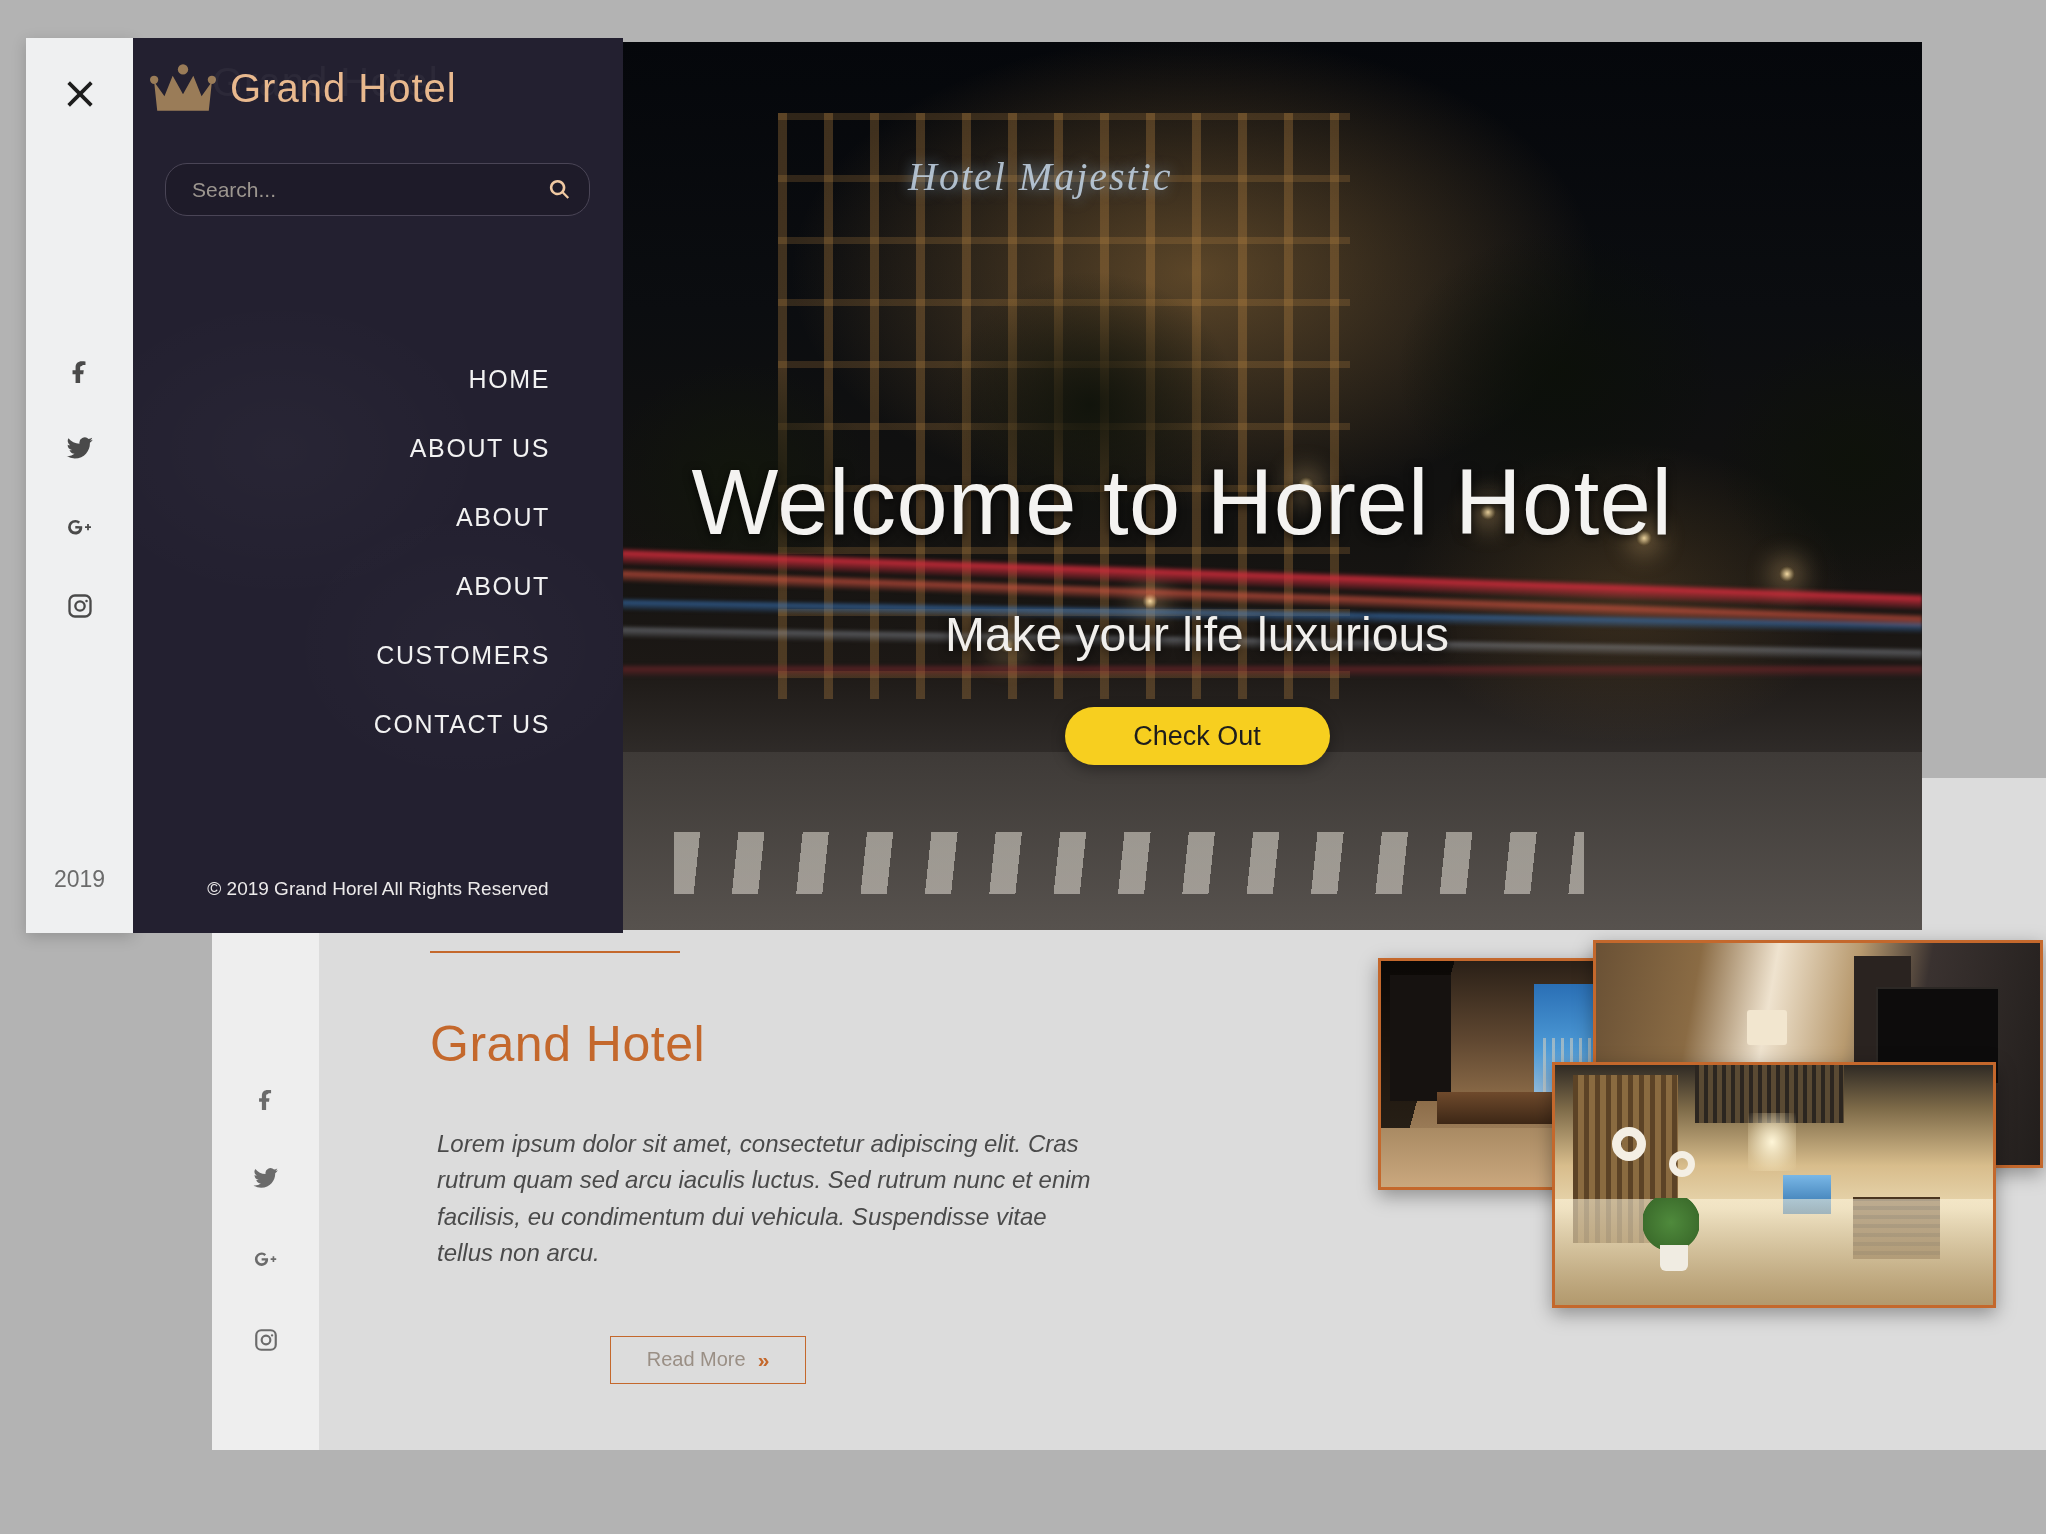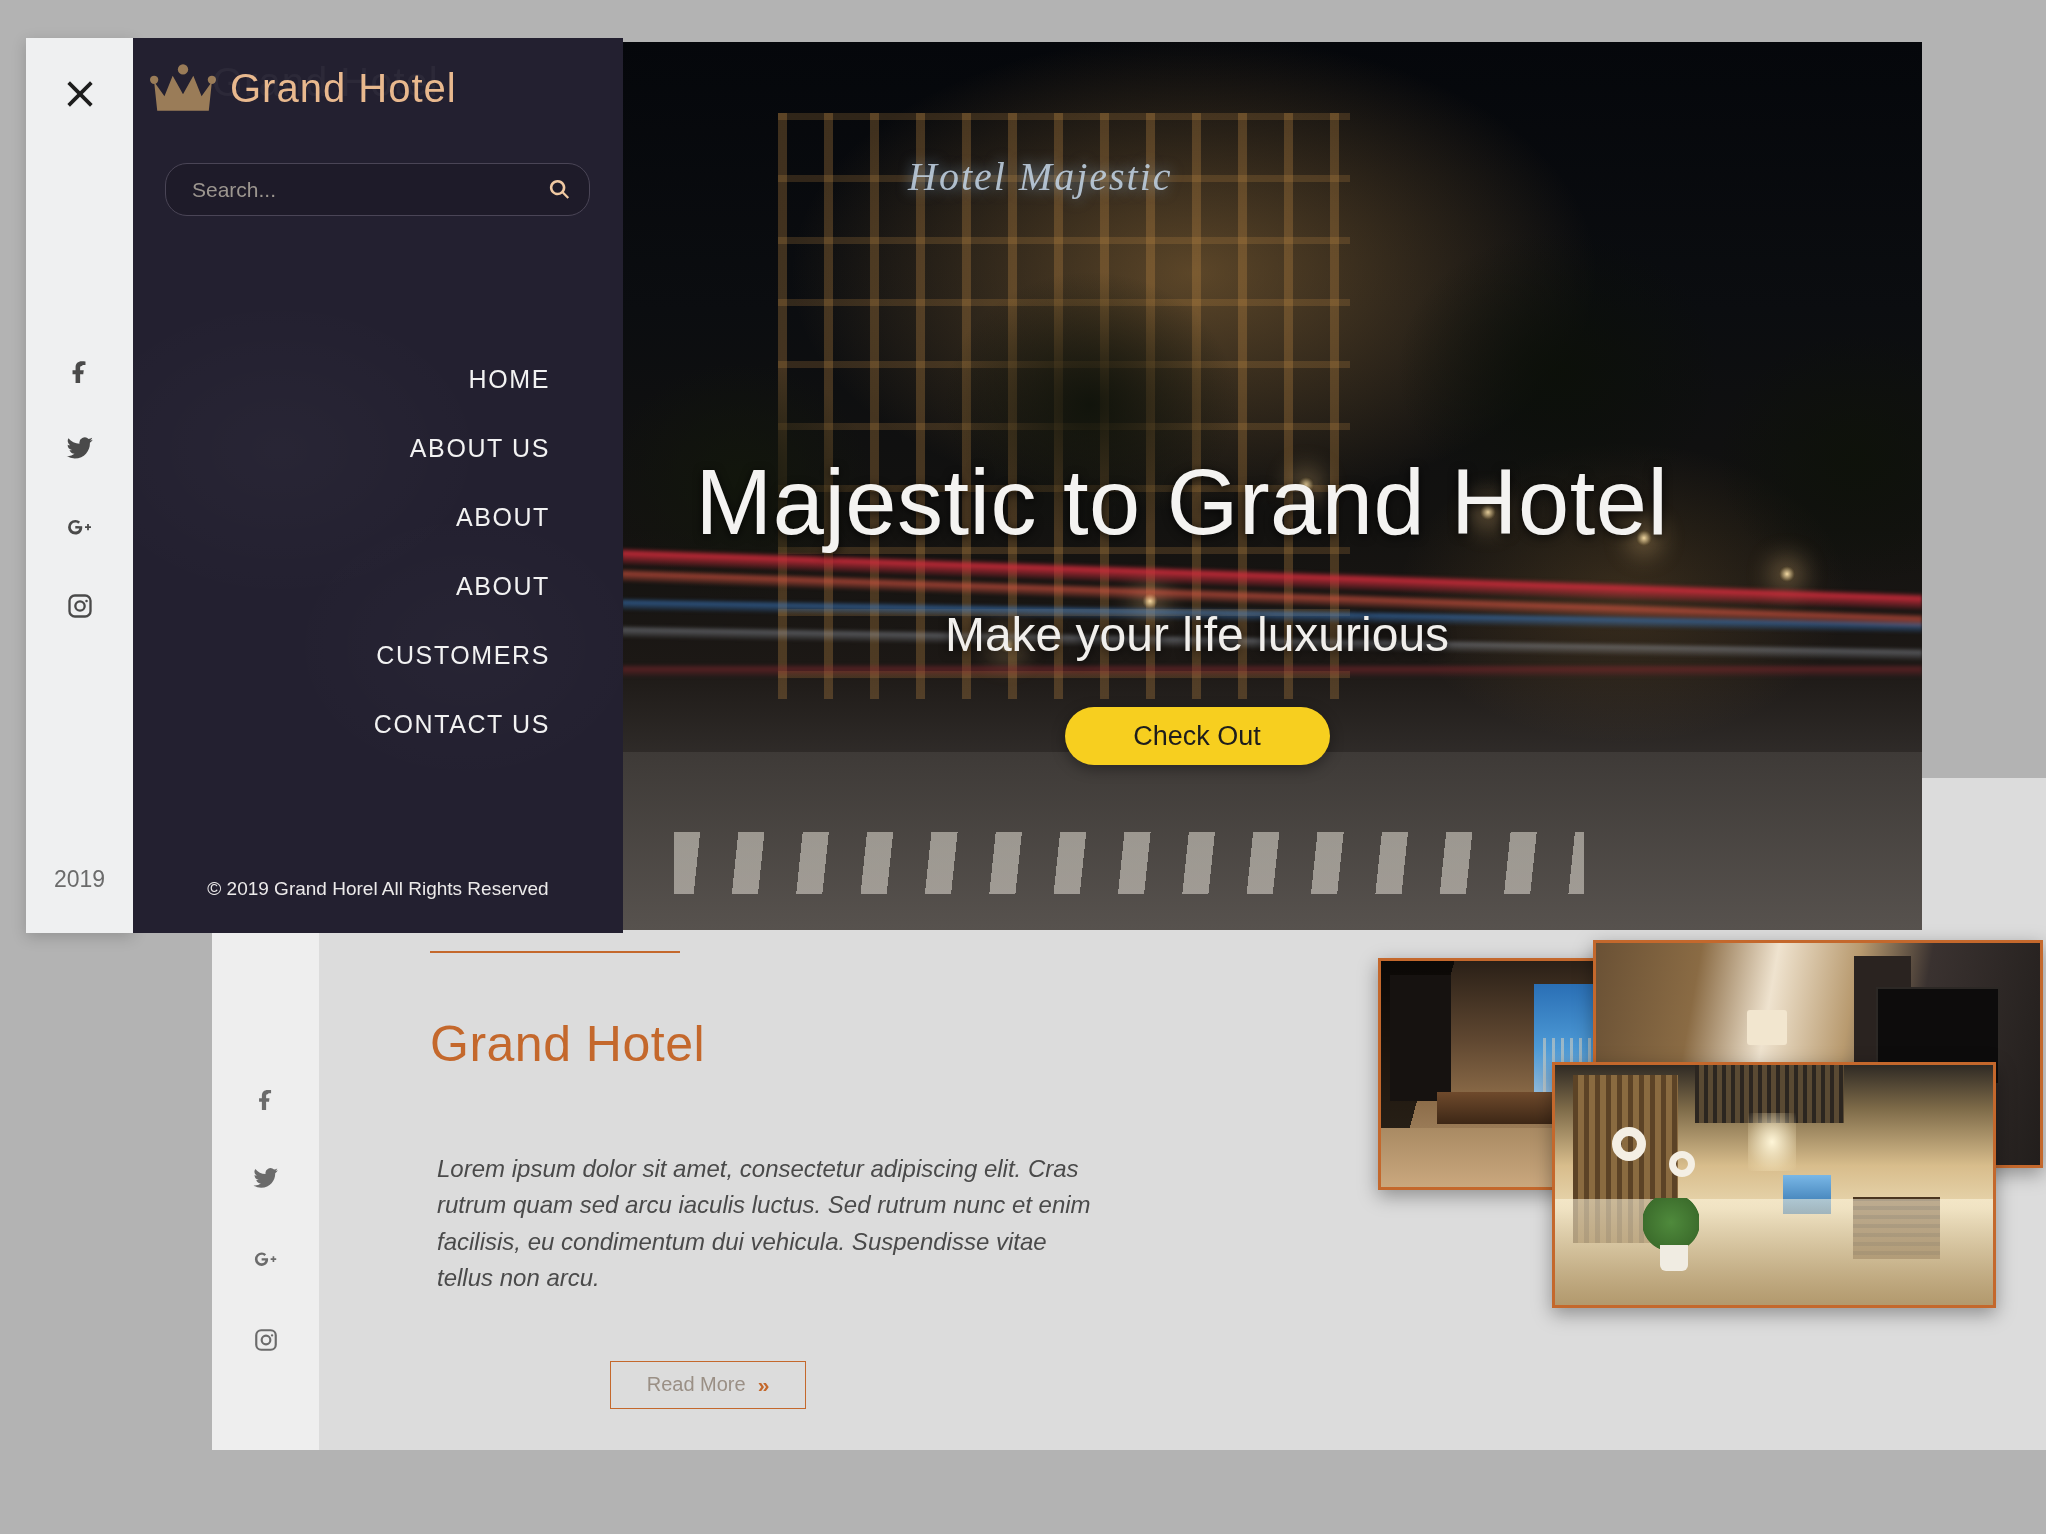--- a/index.html
+++ b/index.html
@@ -78,21 +78,21 @@
     color: #c4682c;
     font-weight: 400;
     margin-top: 62px;
     letter-spacing: 0.5px;
   }
   .about-text {
     font-size: 24px;
     line-height: 1.52;
     font-style: italic;
     color: #4a4a4a;
-    margin-top: 78px;
+    margin-top: 53px;
     width: 660px;
     margin-left: 7px;
   }
   .read-more {
     display: inline-flex;
     align-items: center;
     justify-content: center;
     gap: 12px;
     margin-top: 64px;
     margin-left: 180px;
@@ -522,21 +522,21 @@
     <div class="streetlamp" style="left:40%;top:62%"></div>
     <div class="streetlamp" style="left:52%;top:49%"></div>
     <div class="streetlamp" style="left:66%;top:52%"></div>
     <div class="streetlamp" style="left:78%;top:55%"></div>
     <div class="streetlamp" style="left:89%;top:59%"></div>
     <div class="lighttrail"></div>
     <div class="road"></div>
     <div class="crosswalk"></div>
 
     <div id="hero-copy">
-      <h1 id="hero-title">Majestic to Grand Hotel</h1>
+      <h1 id="hero-title">Welcome to Horel Hotel</h1>
       <div id="hero-sub">Make your life luxurious</div>
       <button id="hero-cta">Check Out</button>
     </div>
   </div>
 
   <div id="nav-rail">
     <div class="year">2019</div>
   </div>
 
   <div id="rail-social">

